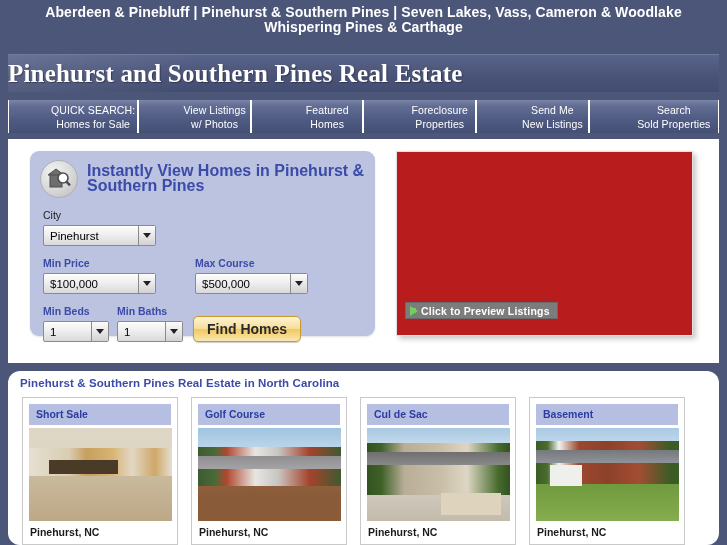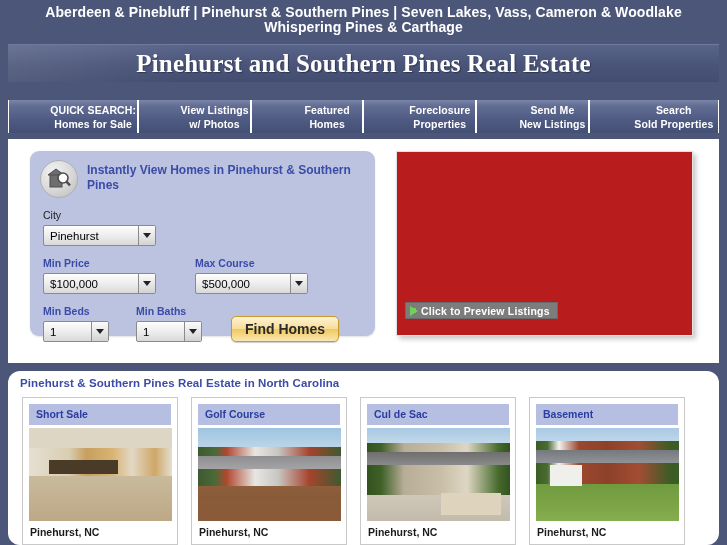--- a/index.html
+++ b/index.html
@@ -20,26 +20,26 @@
     font-size: 14px;
     font-weight: bold;
     line-height: 15px;
     padding: 5px 0 0 0;
     letter-spacing: 0.1px;
   }
 
   
   .banner {
     position: absolute;
-    left: 8px; top: 44px;
+    left: 8px; top: 54px;
     width: 711px; height: 38px;
     background: linear-gradient(180deg, #5d6party 0%, #515c80 100%);
     background: linear-gradient(180deg, #59648a 0%, #4a5478 55%, #434d71 100%);
     border-top: 1px solid #6f7a9f;
-    display: flex; align-items: center; justify-content: center;
+    display: flex; align-items: center; justify-content: flex-start;
     overflow: hidden;
   }
   .banner:before {
     content: "";
     position: absolute; left: 0; top: 0; width: 260px; height: 100%;
     background: linear-gradient(115deg, rgba(255,255,255,0.10) 0%, rgba(255,255,255,0.0) 70%);
   }
   .banner-title {
     font-family: "Liberation Serif", serif;
     font-weight: bold;
@@ -59,21 +59,21 @@
   }
   .nav-tab {
     flex: 1 1 0;
     background: linear-gradient(180deg, #7b85a8 0%, #626d94 18%, #4e5a82 62%, #454f75 100%);
     border-left: 1px solid #ffffff;
     border-right: 1px solid #ffffff;
     display: flex; flex-direction: column;
     align-items: center; justify-content: center;
     color: #ffffff;
     font-size: 10.5px;
-    font-weight: bold;
+    font-weight: normal;
     line-height: 14px;
     text-align: center;
     cursor: pointer;
     letter-spacing: 0.1px;
     padding-left: 40px;
   }
   .nav-tab:first-child { border-left: 1px solid #ffffff; }
   .nav-tab.wide { flex: 1.25 1 0; }
 
   
@@ -100,21 +100,21 @@
   .search-icon {
     width: 38px; height: 38px; flex: 0 0 38px;
     border-radius: 50%;
     background: radial-gradient(circle at 35% 30%, #f2f2f2 0%, #d8d8d8 55%, #b8b8b8 100%);
     border: 1px solid #b0b0b0;
     display: flex; align-items: center; justify-content: center;
     margin-right: 9px;
   }
   .search-head-text {
     color: #3b4ba8;
-    font-size: 12px;
+    font-size: 16px;
     font-weight: bold;
     line-height: 15px;
     padding-top: 3px;
   }
 
   .field-label { font-size: 10.5px; line-height: 14px; }
   .label-dark  { color: #1c1c1c; }
   .label-blue  { color: #3b4ba8; font-weight: bold; }
 
   .form-area { padding: 10px 0 0 13px; }
@@ -370,21 +370,21 @@
             <div class="field-label label-blue">Max Course</div>
             <div class="select" style="width:113px; margin-top:3px;">
               <span>$500,000</span>
               <span class="arrow-btn">
                   <span class="caret"></span>
                 </span>
             </div>
           </div>
         </div>
 
-        <div class="row" style="margin-top:10px; align-items:flex-end;gap:19px;">
+        <div class="row" style="margin-top:10px; align-items:flex-end;">
           <div style="width:74px;">
             <div class="field-label label-blue">Min Beds</div>
             <div class="select" style="width:66px; margin-top:3px;">
               <span>1</span>
               <span class="arrow-btn">
                   <span class="caret"></span>
                 </span>
             </div>
           </div>
           <div style="width:76px;">

